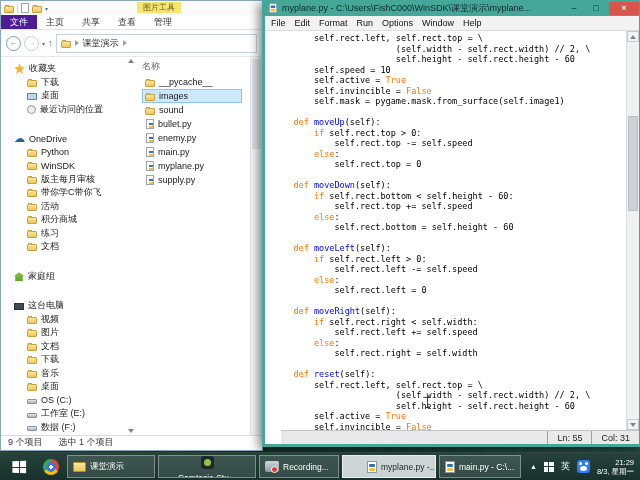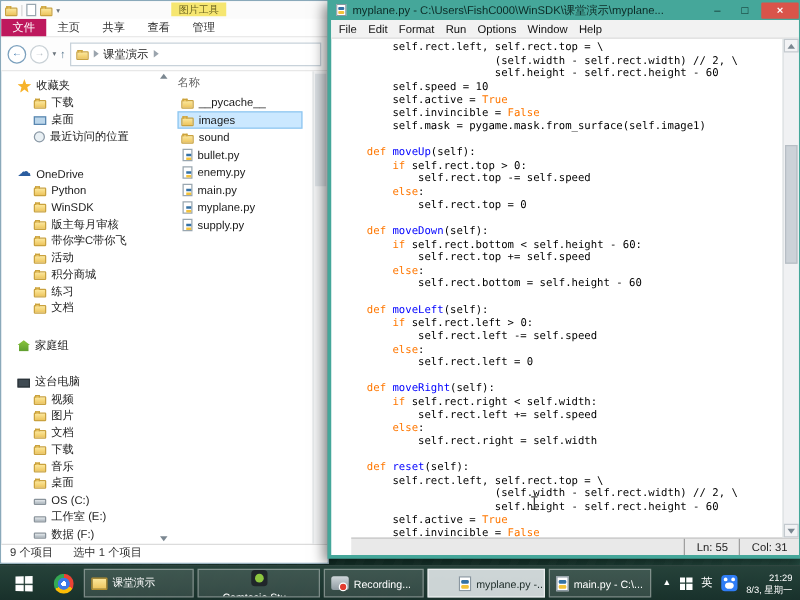--- a/index.html
+++ b/index.html
@@ -15,21 +15,21 @@
   .explorer{position:absolute;left:0;top:0;width:263px;height:451px;background:#fff;
     border:1px solid #8aa9ba;box-shadow:2px 2px 8px rgba(0,0,0,.35);box-sizing:border-box;
     display:flex;flex-direction:column;}
   .ex-titlebar{height:14px;background:#fbfbfb;position:relative;display:flex;align-items:center;padding-left:3px;flex:none;}
   .qat{display:flex;align-items:center;gap:3px;}
   .qat-sep{width:1px;height:9px;background:#d8d8d8;}
   .ctx-label{position:absolute;left:136px;top:1px;background:#f6e670;color:#6b6320;
     font-size:8px;line-height:11px;padding:0 6px;white-space:nowrap;}
   .ex-tabs{height:14px;display:flex;background:#fff;border-bottom:1px solid #e3e3e3;font-size:9px;flex:none;}
   .tab{padding:0 9px;display:flex;align-items:center;color:#333;}
-  .tab.active{background:#be185d;color:#fff;}
+  .tab.active{background:#4c1d95;color:#fff;}
   .ex-addr{height:26px;display:flex;align-items:center;background:#fdfdfd;
     border-bottom:1px solid #e8e8e8;padding:0 5px;gap:3px;flex:none;}
   .navbtn{width:13px;height:13px;border-radius:50%;border:1px solid #7ba0bd;color:#2d6da8;
     font-size:8px;line-height:11px;text-align:center;background:#fff;flex:none;}
   .navbtn.disabled{border-color:#c9d1d6;color:#b4bcc2;}
   .addr-box{flex:1;height:17px;border:1px solid #c8d2da;background:#fff;display:flex;
     align-items:center;font-size:9px;color:#222;padding:0 4px;gap:4px;min-width:0;}
   .ex-main{flex:1;display:flex;min-height:0;position:relative;}
   .ex-side{width:134px;position:relative;padding-top:5px;box-sizing:border-box;overflow:hidden;flex:none;}
   .srow{display:flex;align-items:center;height:13.5px;font-size:9px;color:#1a1a1a;white-space:nowrap;}

